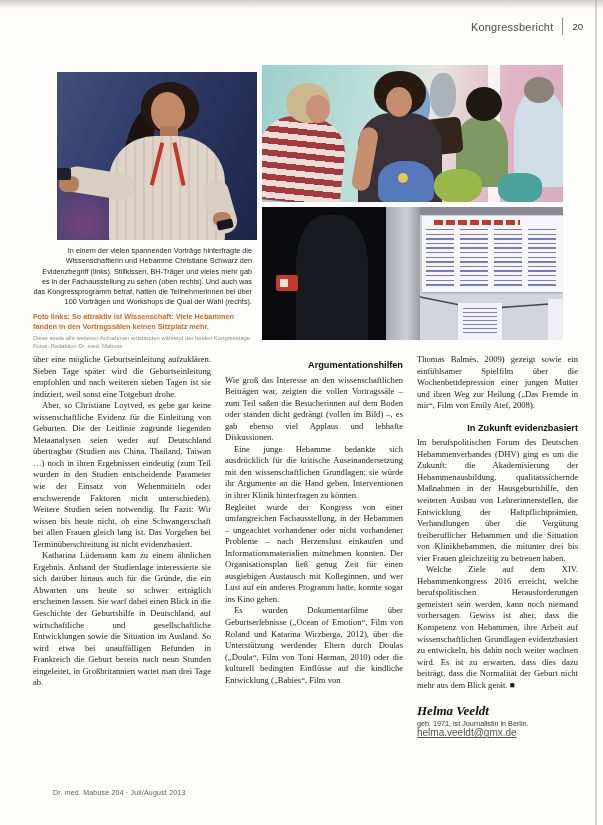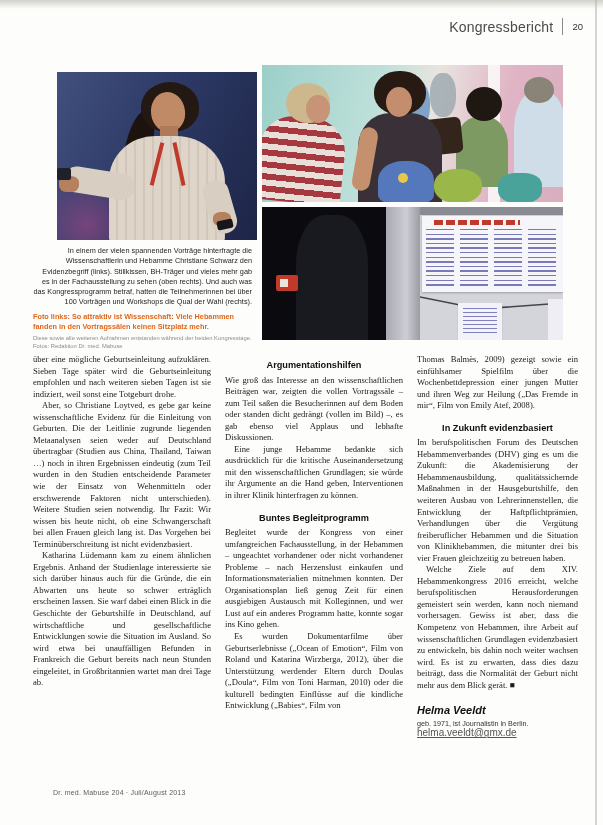--- a/index.html
+++ b/index.html
@@ -8,21 +8,21 @@
     background:#fdfdfb;overflow:hidden;
     font-family:"Liberation Sans",sans-serif;color:#1c1c1c;
   }
   
   .scan-top{position:absolute;left:0;top:0;width:603px;height:9px;
     background:linear-gradient(to bottom,rgba(165,162,155,.5),rgba(165,162,155,0));}
   .scan-right{position:absolute;right:6px;top:0;width:2px;height:825px;background:rgba(180,178,170,.55);}
 
   
   .header{position:absolute;top:18px;right:20px;display:flex;align-items:center;gap:9px;}
-  .header .section{font-size:14px;color:#4a4a4a;letter-spacing:.2px;text-align:center;}
+  .header .section{font-size:11px;color:#4a4a4a;letter-spacing:.2px;text-align:center;}
   .header .vbar{width:1px;height:17px;background:#8a8a8a;}
   .header .pagenum{font-size:9.5px;color:#333;}
 
   
   .photo{position:absolute;overflow:hidden;}
   .ph-left{left:57px;top:72px;width:200px;height:168px;background:linear-gradient(115deg,#42507e 0%,#2d3a66 45%,#1d2547 100%);}
   .ph-left .glow{position:absolute;left:-30px;bottom:-40px;width:120px;height:110px;border-radius:50%;
     background:radial-gradient(circle,rgba(140,70,130,.75),rgba(140,70,130,0) 70%);}
   .ph-left .hair{position:absolute;left:84px;top:10px;width:58px;height:50px;border-radius:50% 50% 45% 45%;background:#241812;}
   .ph-left .ponytail{position:absolute;left:68px;top:38px;width:26px;height:78px;border-radius:45%;background:#1d130e;transform:rotate(14deg);}
@@ -91,26 +91,26 @@
 
   
   .col{position:absolute;top:354px;font-family:"Liberation Serif",serif;font-size:8.6px;
     line-height:11.55px;text-align:justify;color:#1b1b1b;hyphens:auto;-webkit-hyphens:auto;}
   .col1{left:33px;width:178px;}
   .col2{left:225px;width:178px;}
   .col3{left:417px;width:161px;}
   .col p{margin:0;text-indent:9px;}
   .col p.no-indent{text-indent:0;}
   .col h3{font-family:"Liberation Sans",sans-serif;font-size:9.2px;font-weight:bold;
-    color:#111;margin:11px 0 3px 0;text-align:center;}
+    color:#111;margin:11px 0 3px 0;text-align:right;}
   .col h3.first{margin-top:6px;}
 
   
   .author{margin-top:14px;font-family:"Liberation Sans",sans-serif;text-align:left;}
-  .author .name{font-size:11px;font-weight:bold;font-style:italic;color:#111;}
+  .author .name{font-size:13px;font-weight:bold;font-style:italic;color:#111;font-family:Liberation Serif, serif;}
   .author .bio{font-size:7.2px;line-height:9.6px;color:#333;margin-top:2px;}
   .author .email{font-size:10px;line-height:9.6px;color:#555;text-decoration:underline;display:inline-block;}
 
   
   .footer{position:absolute;left:53px;top:789px;font-size:7px;color:#5c5c5c;letter-spacing:.2px;}
 </style>
 </head>
 <body>
 
 <div class="page">
@@ -188,21 +188,20 @@
   <div class="col col1">
     <p class="no-indent">über eine mögliche Geburtseinleitung aufzuklären. Sieben Tage später wird die Geburtseinleitung empfohlen und nach weiteren sieben Tagen ist sie indiziert, weil sonst eine Totgeburt drohe.</p>
     <p>Aber, so Christiane Loytved, es gebe gar keine wissenschaftliche Evidenz für die Einleitung von Geburten. Die der Leitlinie zugrunde liegenden Metaanalysen seien weder auf Deutschland übertragbar (Studien aus China, Thailand, Taiwan …) noch in ihren Ergebnissen eindeutig (zum Teil wurden in den Studien entscheidende Parameter wie der Einsatz von Wehenmitteln oder erschwerende Faktoren nicht unterschieden). Weitere Studien seien notwendig. Ihr Fazit: Wir wissen bis heute nicht, ob eine Schwangerschaft bei allen Frauen gleich lang ist. Das Vorgehen bei Terminüberschreitung ist nicht evidenzbasiert.</p>
     <p>Katharina Lüdemann kam zu einem ähnlichen Ergebnis. Anhand der Studienlage interessierte sie sich darüber hinaus auch für die Gründe, die ein Abwarten uns heute so schwer erträglich erscheinen lassen. Sie warf dabei einen Blick in die Geschichte der Geburtshilfe in Deutschland, auf wirtschaftliche und gesellschaftliche Entwicklungen sowie die Situation im Ausland. So wird etwa bei unauffälligen Befunden in Frankreich die Geburt bereits nach neun Stunden eingeleitet, in Großbritannien wartet man drei Tage ab.</p>
   </div>
 
   <div class="col col2">
     <h3 class="first">Argumentationshilfen</h3>
     <p class="no-indent">Wie groß das Interesse an den wissenschaftlichen Beiträgen war, zeigten die vollen Vortragssäle – zum Teil saßen die Besucherinnen auf dem Boden oder standen dicht gedrängt (vollen im Bild) –, es gab ebenso viel Applaus und lebhafte Diskussionen.</p>
     <p>Eine junge Hebamme bedankte sich ausdrücklich für die kritische Auseinandersetzung mit den wissenschaftlichen Grundlagen; sie würde ihr Argumente an die Hand geben, Interventionen in ihrer Klinik hinterfragen zu können.</p>
-    <h3>Buntes Begleitprogramm</h3>
     <p class="no-indent">Begleitet wurde der Kongress von einer umfangreichen Fachausstellung, in der Hebammen – ungeachtet vorhandener oder nicht vorhandener Probleme – nach Herzenslust einkaufen und Informationsmaterialien mitnehmen konnten. Der Organisationsplan ließ genug Zeit für einen ausgiebigen Austausch mit Kolleginnen, und wer Lust auf ein anderes Programm hatte, konnte sogar ins Kino gehen.</p>
     <p>Es wurden Dokumentarfilme über Geburtserlebnisse („Ocean of Emotion“, Film von Roland und Katarina Wirzberga, 2012), über die Unterstützung werdender Eltern durch Doulas („Doula“, Film von Toni Harman, 2010) oder die kulturell bedingten Einflüsse auf die kindliche Entwicklung („Babies“, Film von</p>
   </div>
 
   <div class="col col3">
     <p class="no-indent">Thomas Balmès, 2009) gezeigt sowie ein einfühlsamer Spielfilm über die Wochenbettdepression einer jungen Mutter und ihren Weg zur Heilung („Das Fremde in mir“, Film von Emily Atef, 2008).</p>
     <h3>In Zukunft evidenzbasiert</h3>
     <p class="no-indent">Im berufspolitischen Forum des Deutschen Hebammenverbandes (DHV) ging es um die Zukunft: die Akademisierung der Hebammenausbildung, qualitätssichernde Maßnahmen in der Hausgeburtshilfe, den weiteren Ausbau von Lehrerinnenstellen, die Entwicklung der Haftpflichtprämien, Verhandlungen über die Vergütung freiberuflicher Hebammen und die Situation von Klinikhebammen, die mitunter drei bis vier Frauen gleichzeitig zu betreuen haben.</p>
     <p>Welche Ziele auf dem XIV. Hebammenkongress 2016 erreicht, welche berufspolitischen Herausforderungen gemeistert sein werden, kann noch niemand vorhersagen. Gewiss ist aber, dass die Kompetenz von Hebammen, ihre Arbeit auf wissenschaftlichen Grundlagen evidenzbasiert zu entwickeln, bis dahin noch weiter wachsen wird. Es ist zu erwarten, dass dies dazu beiträgt, dass die Normalität der Geburt nicht mehr aus dem Blick gerät. ■</p>
 

